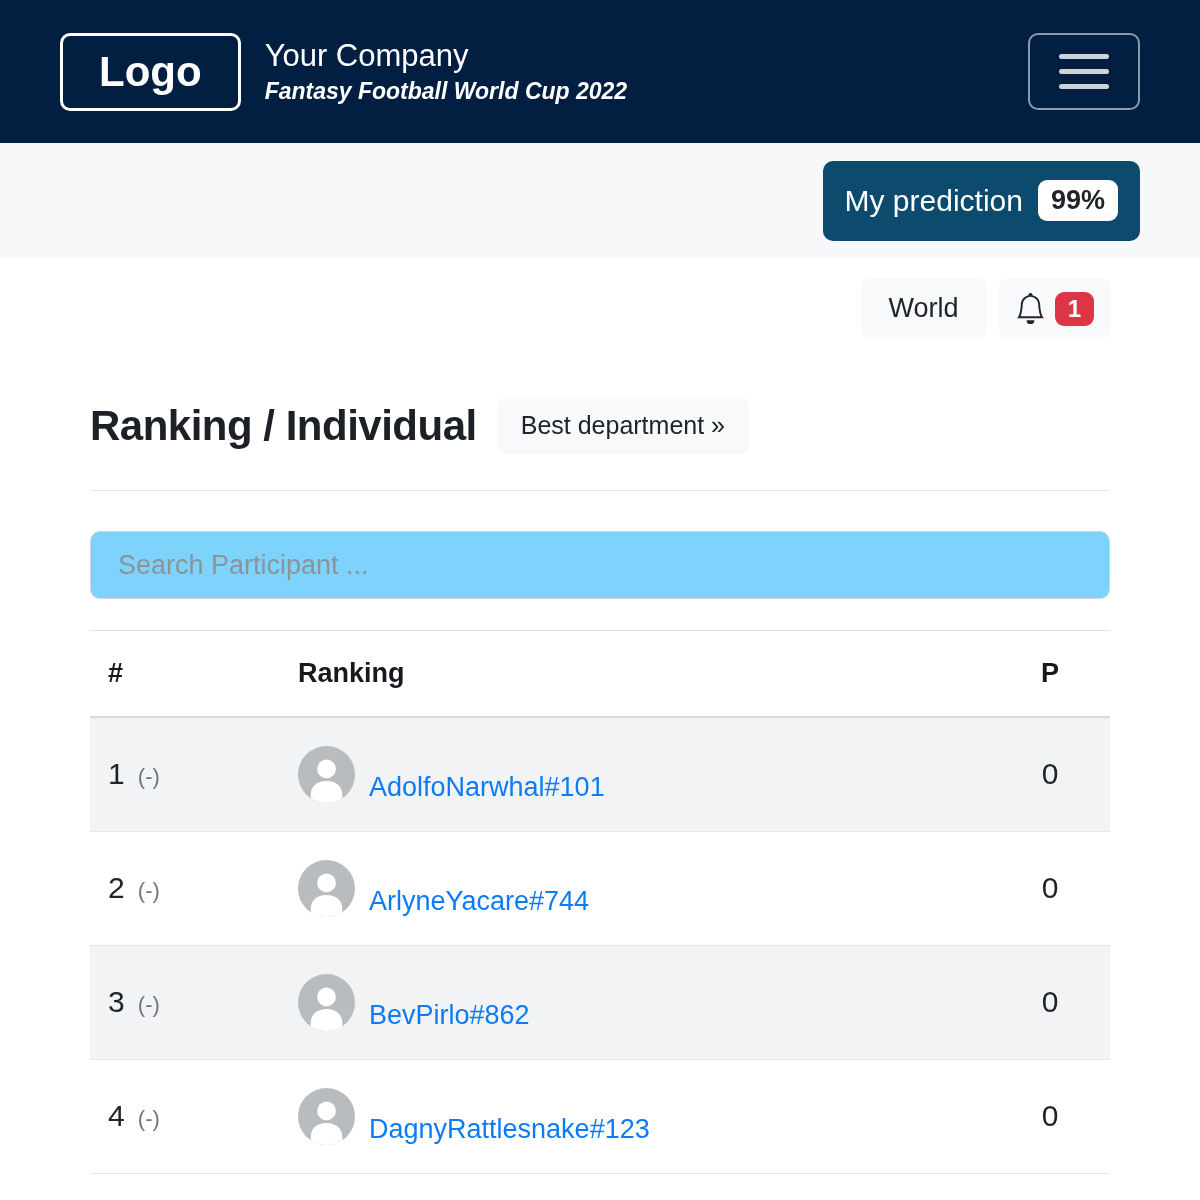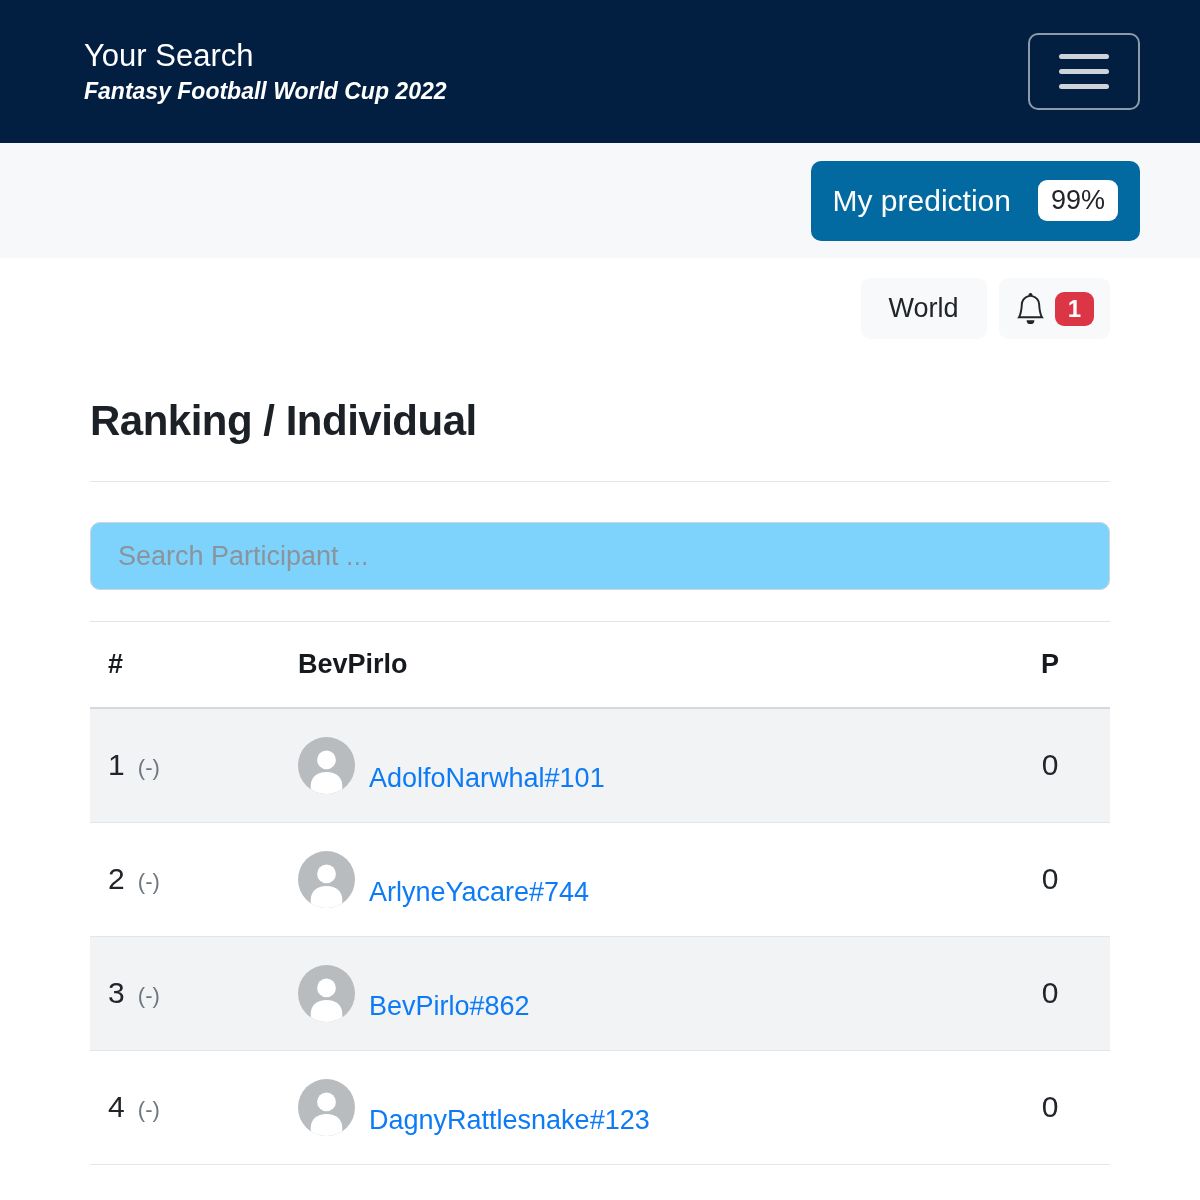--- a/index.html
+++ b/index.html
@@ -73,36 +73,36 @@
   .subheader {
     height: 115px;
     background: #f7f8fa;
     display: flex;
     align-items: center;
     justify-content: flex-end;
     padding-right: 60px;
   }
   .prediction-btn {
     height: 80px;
-    background: #0369a1;
+    background: #0c4a6e;
     border: none;
     border-radius: 10px;
     color: #ffffff;
     font-family: inherit;
     font-size: 30px;
     display: flex;
     align-items: center;
-    gap: 27px;
+    gap: 15px;
     padding: 0 22px;
     cursor: pointer;
   }
   .prediction-badge {
     background: #ffffff;
     color: #212529;
-    font-weight: 400;
+    font-weight: 700;
     font-size: 27px;
     padding: 7px 13px;
     border-radius: 9px;
     line-height: 1;
   }
 
   
   .container {
     padding: 0 90px;
   }
@@ -236,22 +236,23 @@
     font-size: 27px;
     text-decoration: none;
     cursor: pointer;
   }
   .td-points { text-align: center; font-size: 30px; color: #212529; }
 </style>
 </head>
 <body>
 
 <header class="navbar">
+  <div class="logo-box">Logo</div>
   <div class="brand">
-    <div class="brand-title">Your Search</div>
+    <div class="brand-title">Your Company</div>
     <div class="brand-subtitle">Fantasy Football World Cup 2022</div>
   </div>
   <button class="hamburger">
     <span class="bar"></span>
     <span class="bar"></span>
     <span class="bar"></span>
   </button>
 </header>
 
 <div class="subheader">
@@ -270,37 +271,38 @@
         <svg width="31" height="31" viewBox="0 0 16 16" fill="#212529" xmlns="http://www.w3.org/2000/svg">
           <path d="M8 16a2 2 0 0 0 2-2H6a2 2 0 0 0 2 2zM8 1.918l-.797.161A4.002 4.002 0 0 0 4 6c0 .628-.134 2.197-.459 3.742-.16.767-.376 1.566-.663 2.258h10.244c-.287-.692-.502-1.49-.663-2.258C12.134 8.197 12 6.628 12 6a4.002 4.002 0 0 0-3.203-3.92L8 1.917zM14.22 12c.223.447.481.801.78 1H1c.299-.199.557-.553.78-1C2.68 10.2 3 6.88 3 6c0-2.42 1.72-4.44 4.005-4.901a1 1 0 1 1 1.99 0A5.002 5.002 0 0 1 13 6c0 .88.32 4.2 1.22 6z"></path>
         </svg>
       </span>
       <span class="notif-badge">1</span>
     </button>
   </div>
 
   <div class="title-row">
     <h1 class="page-title">Ranking / Individual</h1>
+    <button class="best-dept-btn">Best department »</button>
   </div>
 
   <hr class="divider">
 
 
   <input class="search-input" type="text" placeholder="Search Participant ..." style="">
 
   <table class="ranking-table">
     <colgroup>
         <col class="col-rank">
         <col>
         <col class="col-points">
       </colgroup>
     <thead>
       <tr>
         <th class="th-rank">#</th>
-        <th>BevPirlo</th>
+        <th>Ranking</th>
         <th class="th-points">P</th>
       </tr>
     </thead>
     <tbody id="table-body">
 
   <tr>
     <td class="td-rank">
       <span class="rank-num">1</span><span class="rank-trend"> (-)</span>
     </td>
     <td>

